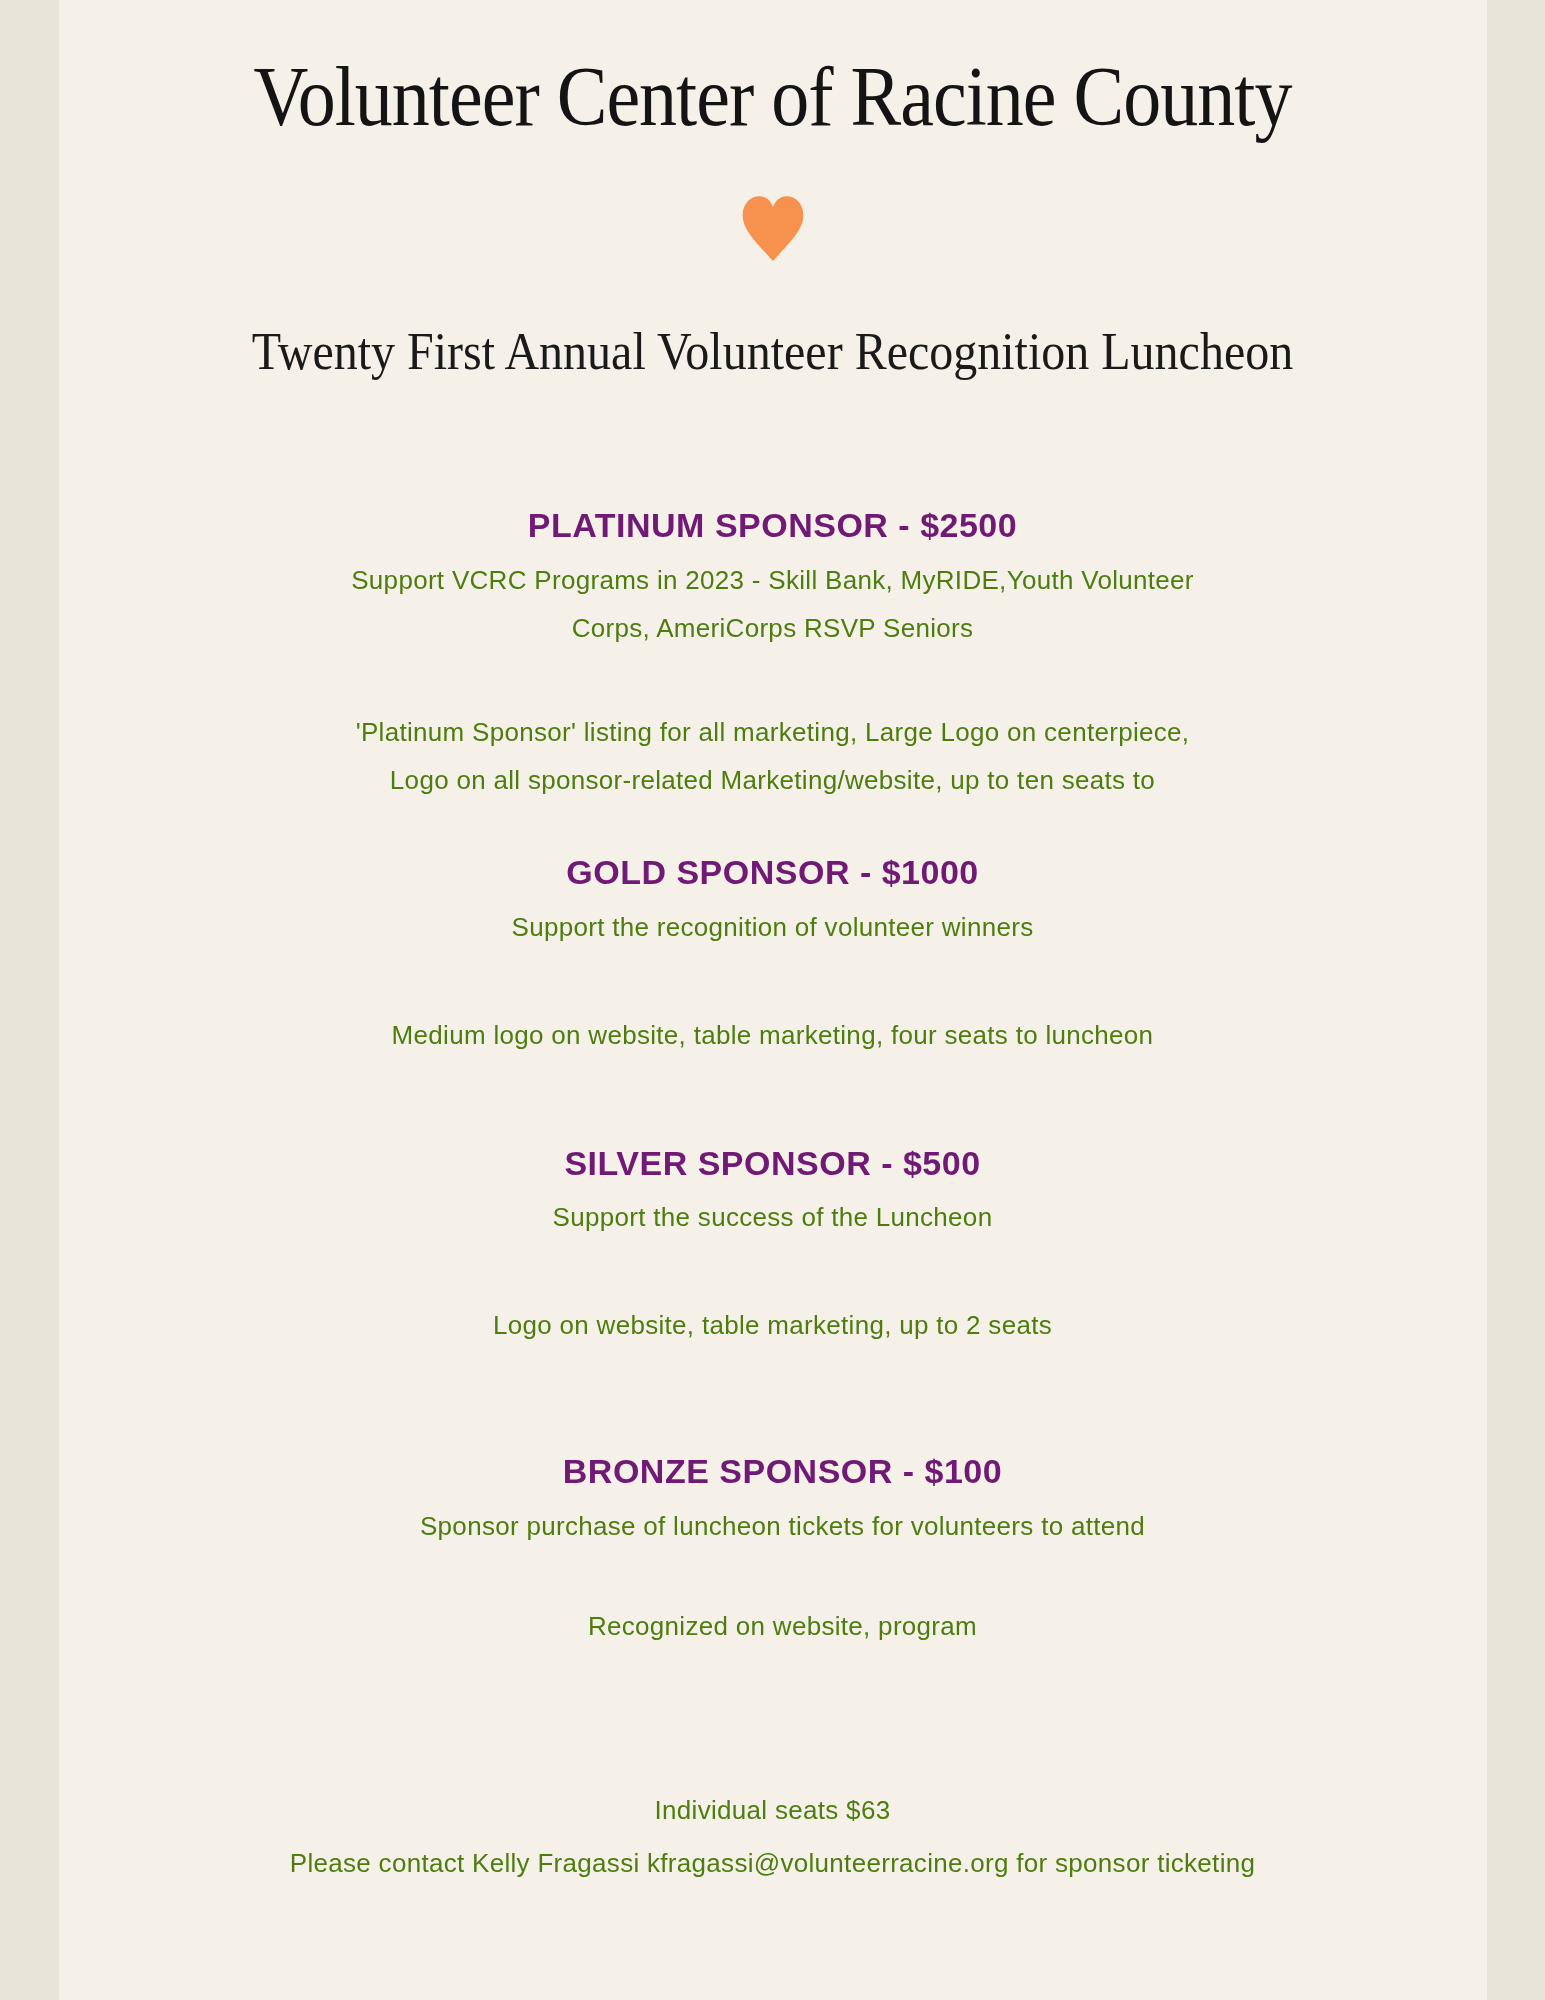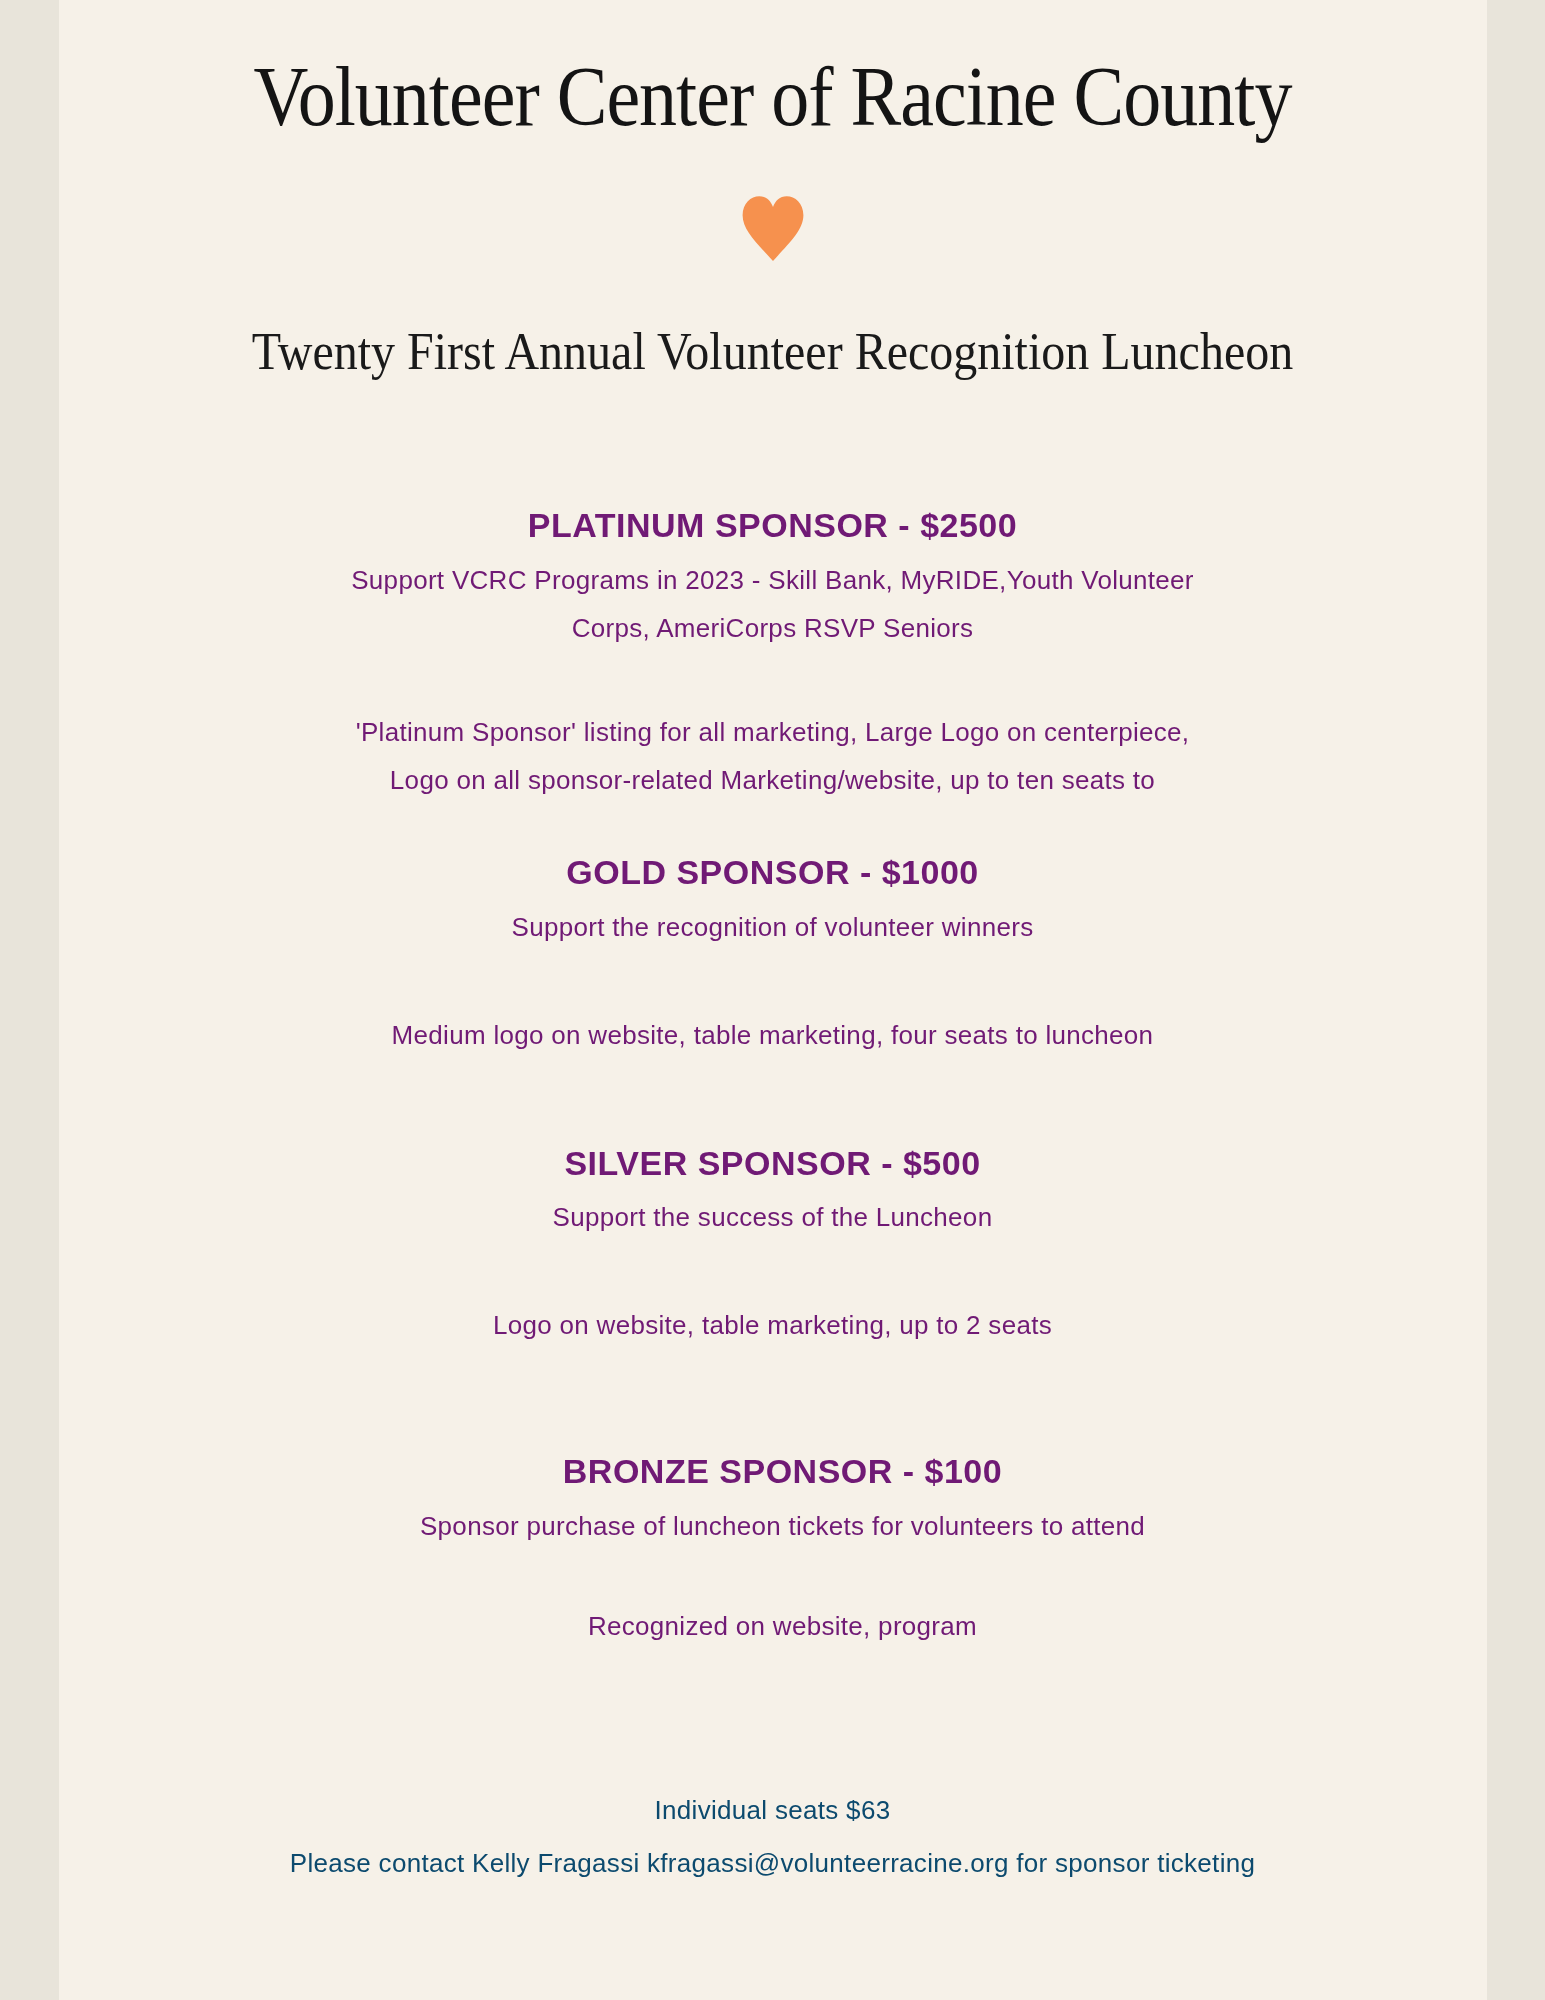--- a/index.html
+++ b/index.html
@@ -59,36 +59,36 @@
     letter-spacing: 0.5px;
     line-height: 1.2;
     color: #701a75;
   }
   .tier-support { margin-top: 10px; }
   .tier-benefits { margin-top: 56px; }
   .body-line {
     font-size: 26px;
     line-height: 48px;
     letter-spacing: 0.3px;
-    color: #701a75;
+    color: #4d7c0f;
   }
   .tier-platinum { margin-top: 124px; }
   .tier-gold     { margin-top: 48px;  }
   .tier-silver   { margin-top: 84px;  }
   .tier-bronze   { margin-top: 102px; padding-left: 20px; }
   .tier-gold .tier-benefits,
   .tier-silver .tier-benefits { margin-top: 60px; }
   .tier-bronze .tier-benefits { margin-top: 52px; }
   
   .footer-block { margin-top: 134px; }
   .footer-line {
     font-size: 26px;
     line-height: 53px;
     letter-spacing: 0.3px;
-    color: #0c4a6e;
+    color: #4d7c0f;
   }
 </style>
 </head>
 <body>
 
 <div class="page">
 
   <h1 class="doc-title">Volunteer Center of Racine County</h1>
 
   <div class="heart-wrap">

